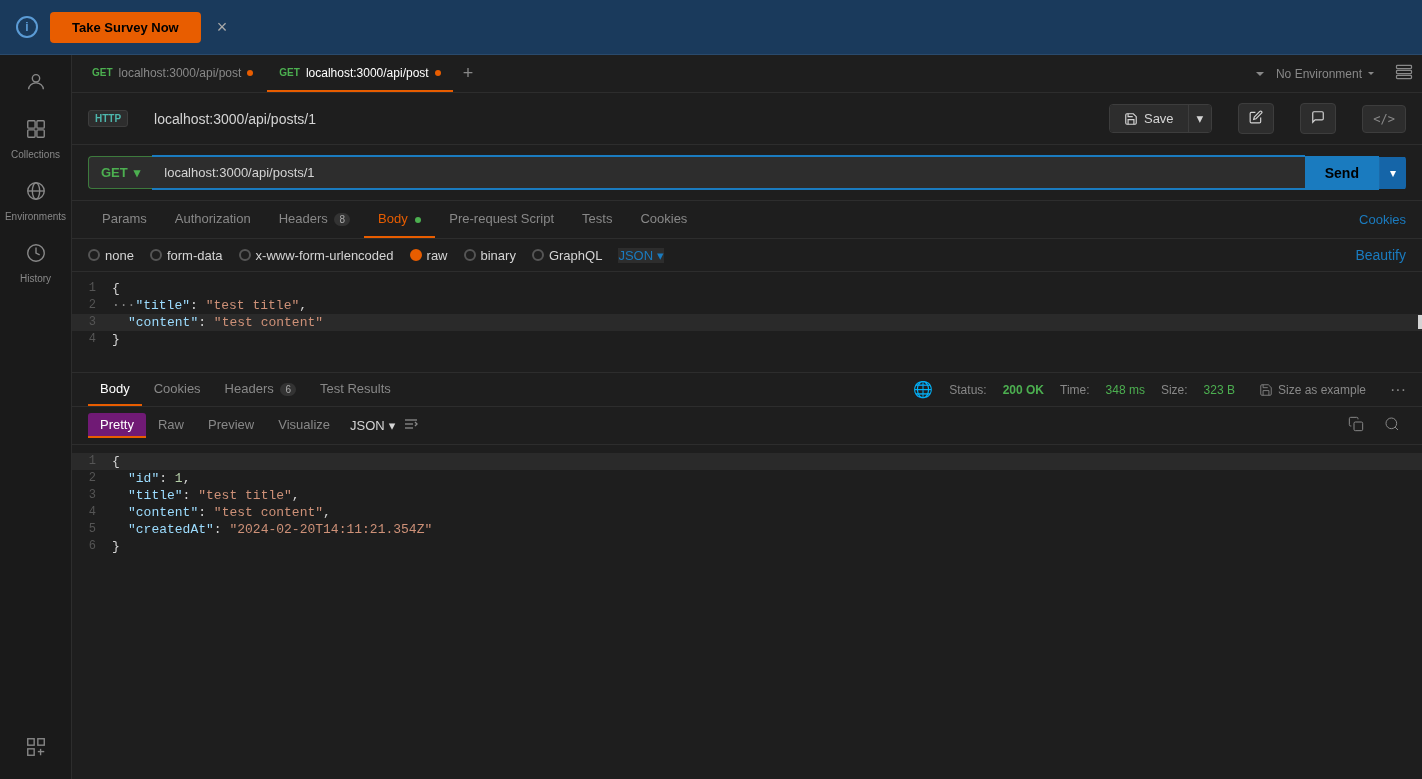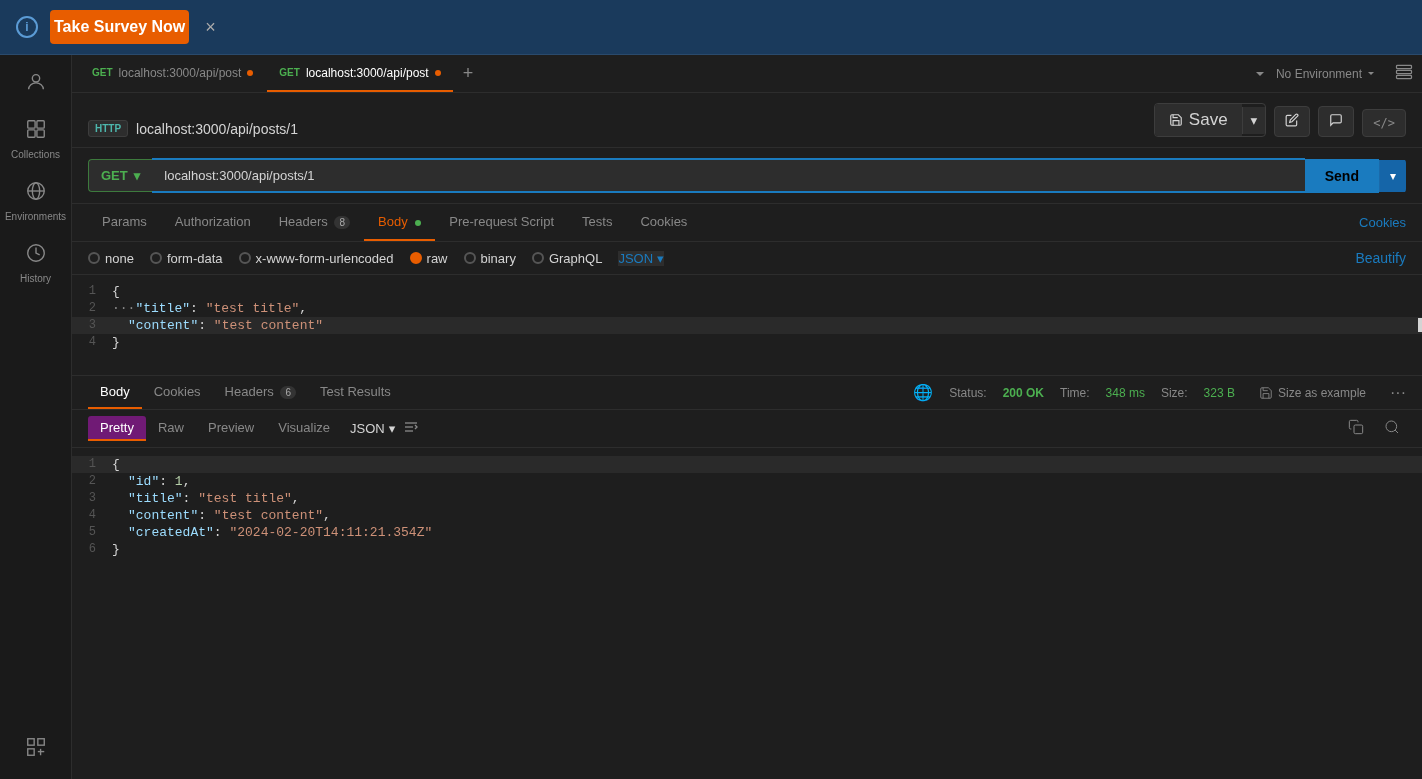--- a/index.html
+++ b/index.html
@@ -37,26 +37,26 @@
       font-size: 12px;
       font-weight: bold;
     }
     .banner-text {
       flex: 1;
       font-size: 13px;
       line-height: 1.4;
     }
     .banner-btn {
       background: #e85d00;
-      color: #ffffff;
+      color: #000000;
       border: none;
-      padding: 8px 4px;
+      padding: 8px 22px;
       border-radius: 4px;
       cursor: pointer;
-      font-size: 16px;
+      font-size: 13px;
       font-weight: 600;
       white-space: nowrap;
     }
     .banner-close {
       color: #aaa;
       background: none;
       border: none;
       cursor: pointer;
       font-size: 18px;
       padding: 4px;
@@ -153,23 +153,23 @@
       gap: 4px;
       color: #888;
       font-size: 12px;
       padding: 0 8px;
       cursor: pointer;
     }
 
     
     .request-header {
       display: flex;
-      align-items: flex-end;
+      align-items: center;
       padding: 10px 16px;
-      gap: 8px;
+      gap: 26px;
       border-bottom: 1px solid #2d2d2d;
     }
     .http-badge {
       background: #2d2d2d;
       color: #4db6ac;
       font-size: 10px;
       font-weight: 700;
       padding: 2px 6px;
       border-radius: 3px;
       border: 1px solid #3d3d3d;
@@ -186,21 +186,21 @@
       border: 1px solid #3d3d3d;
       border-radius: 4px;
       overflow: hidden;
     }
     .save-btn {
       background: #2d2d2d;
       color: #d4d4d4;
       border: none;
       padding: 6px 14px;
       cursor: pointer;
-      font-size: 17px;
+      font-size: 13px;
       display: flex;
       align-items: center;
       gap: 6px;
     }
     .save-btn-arrow {
       background: #2d2d2d;
       color: #d4d4d4;
       border: none;
       border-left: 1px solid #3d3d3d;
       padding: 6px 8px;

